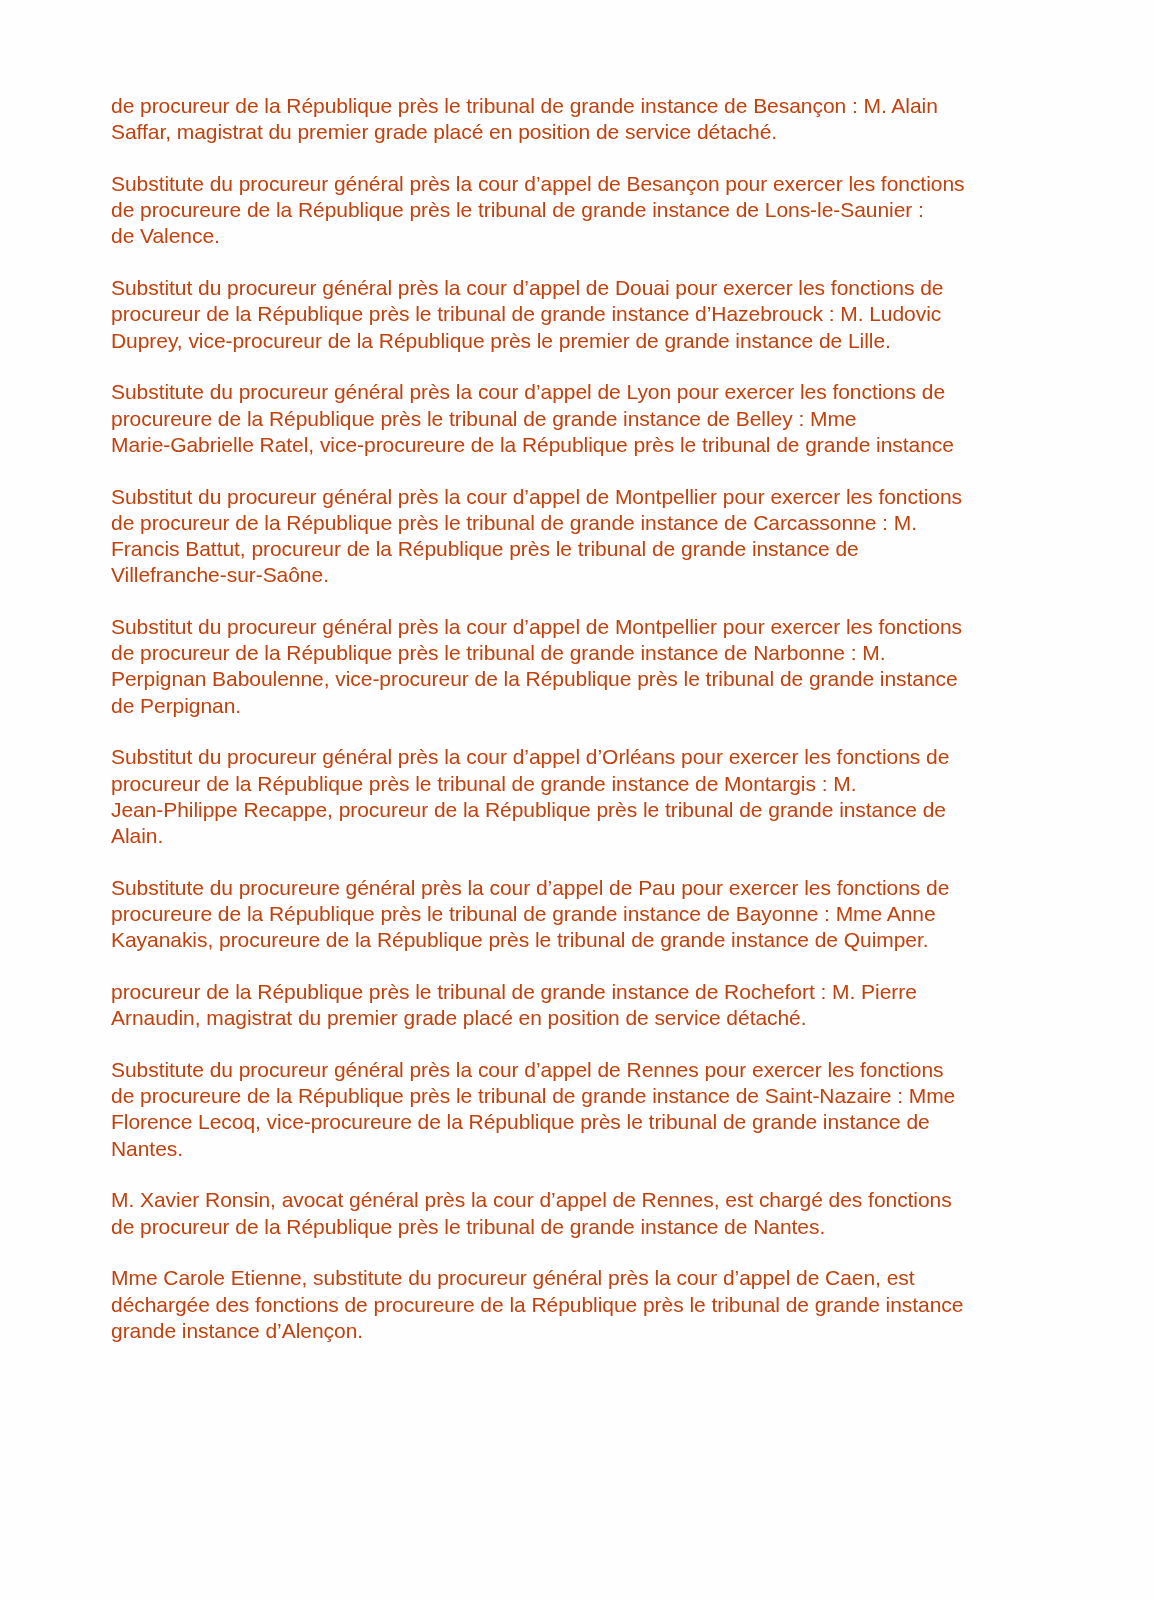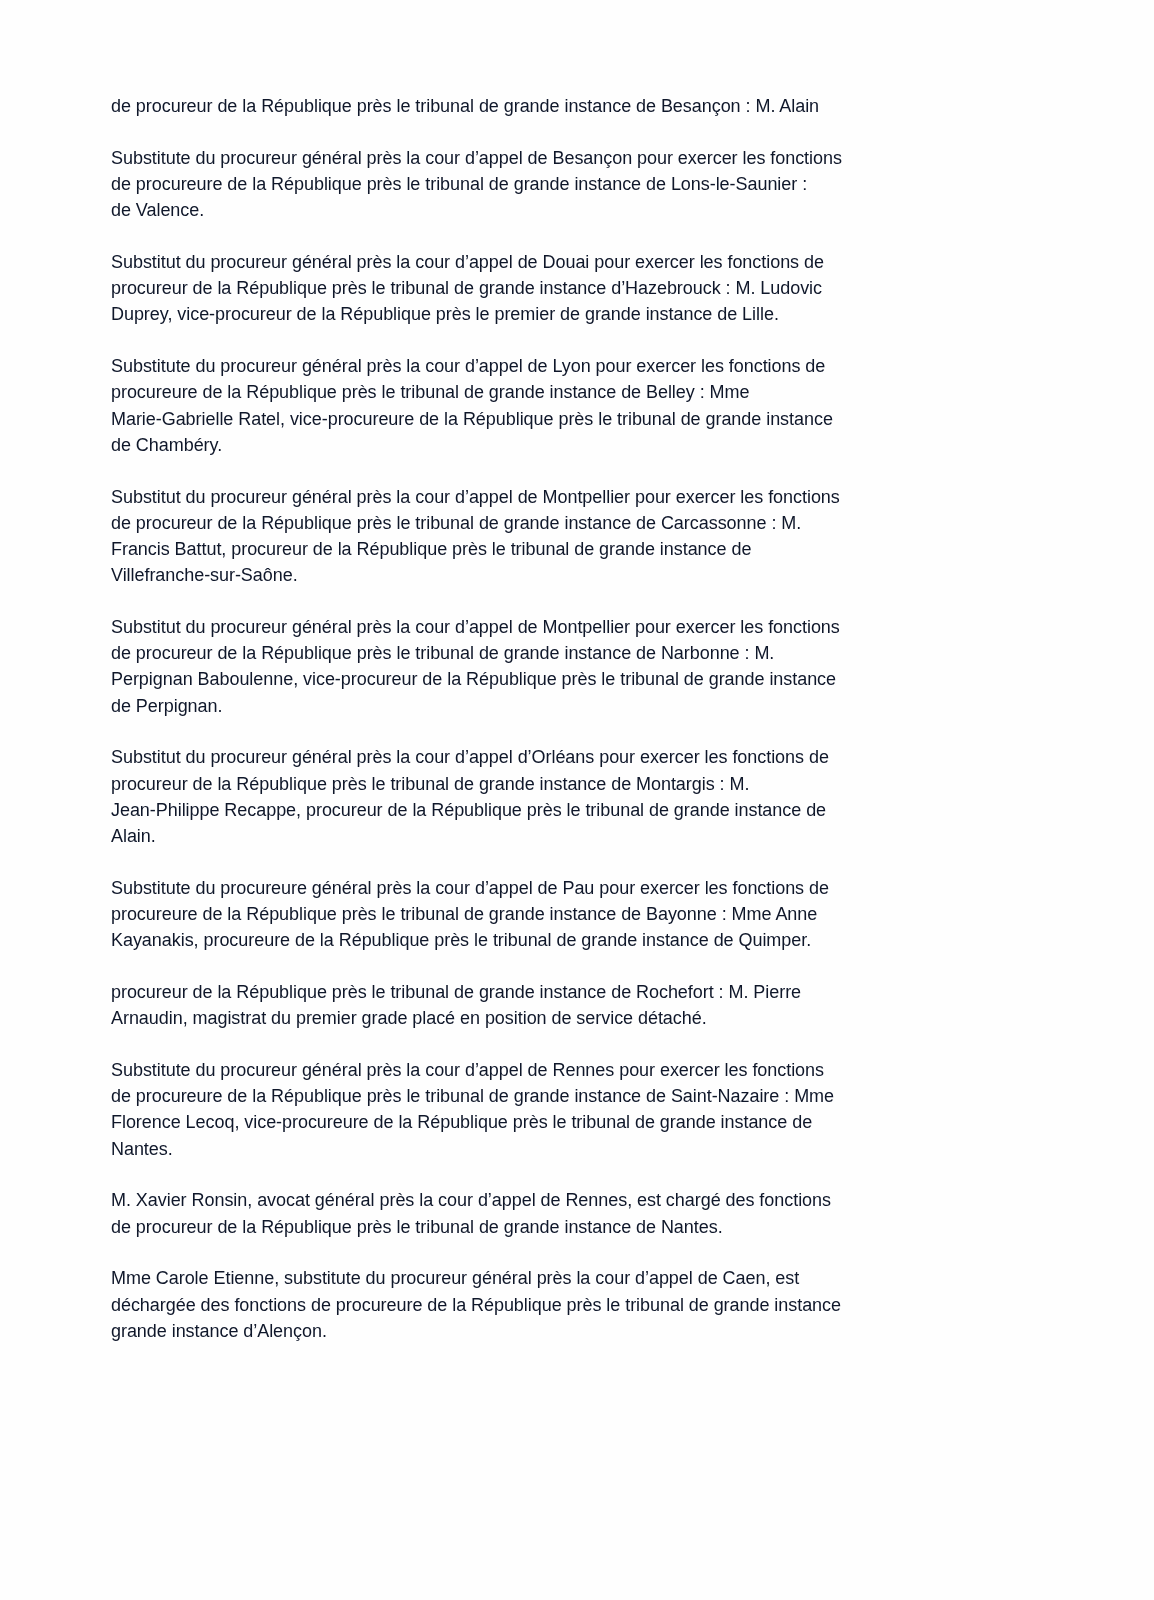--- a/index.html
+++ b/index.html
@@ -3,50 +3,50 @@
   <meta charset="utf-8">
   <style>
     html, body { margin: 0; padding: 0; background: #ffffff; }
     body { width: 1154px; height: 1600px; position: relative; overflow: hidden; }
     .page { position: absolute; left: 0; top: 0; width: 1154px; height: 1600px; background: #fefefe; }
     .content { position: absolute; left: 111px; top: 93px; width: 930px; }
     .para { margin: 0 0 25.6px 0; }
     .line {
       display: block;
       font-family: "Liberation Sans", sans-serif;
-      font-size: 18px;
+      font-size: 21px;
       line-height: 26.2px;
-      color: #0f172a;
+      color: #c2410c;
       white-space: nowrap;
       letter-spacing: -0.05px;
     }
   </style>
 </head>
 <body>
 
 <div class="page">
   <div class="content" id="content">
       <div class="para">
         <span class="line">de procureur de la République près le tribunal de grande instance de Besançon : M. Alain</span>
+        <span class="line">Saffar, magistrat du premier grade placé en position de service détaché.</span>
       </div>
       <div class="para">
         <span class="line">Substitute du procureur général près la cour d’appel de Besançon pour exercer les fonctions</span>
         <span class="line">de procureure de la République près le tribunal de grande instance de Lons-le-Saunier :</span>
         <span class="line">de Valence.</span>
       </div>
       <div class="para">
         <span class="line">Substitut du procureur général près la cour d’appel de Douai pour exercer les fonctions de</span>
         <span class="line">procureur de la République près le tribunal de grande instance d’Hazebrouck : M. Ludovic</span>
         <span class="line">Duprey, vice-procureur de la République près le premier de grande instance de Lille.</span>
       </div>
       <div class="para">
         <span class="line">Substitute du procureur général près la cour d’appel de Lyon pour exercer les fonctions de</span>
         <span class="line">procureure de la République près le tribunal de grande instance de Belley : Mme</span>
         <span class="line">Marie-Gabrielle Ratel, vice-procureure de la République près le tribunal de grande instance</span>
-        <span class="line">de Chambéry.</span>
       </div>
       <div class="para">
         <span class="line">Substitut du procureur général près la cour d’appel de Montpellier pour exercer les fonctions</span>
         <span class="line">de procureur de la République près le tribunal de grande instance de Carcassonne : M.</span>
         <span class="line">Francis Battut, procureur de la République près le tribunal de grande instance de</span>
         <span class="line">Villefranche-sur-Saône.</span>
       </div>
       <div class="para">
         <span class="line">Substitut du procureur général près la cour d’appel de Montpellier pour exercer les fonctions</span>
         <span class="line">de procureur de la République près le tribunal de grande instance de Narbonne : M.</span>

